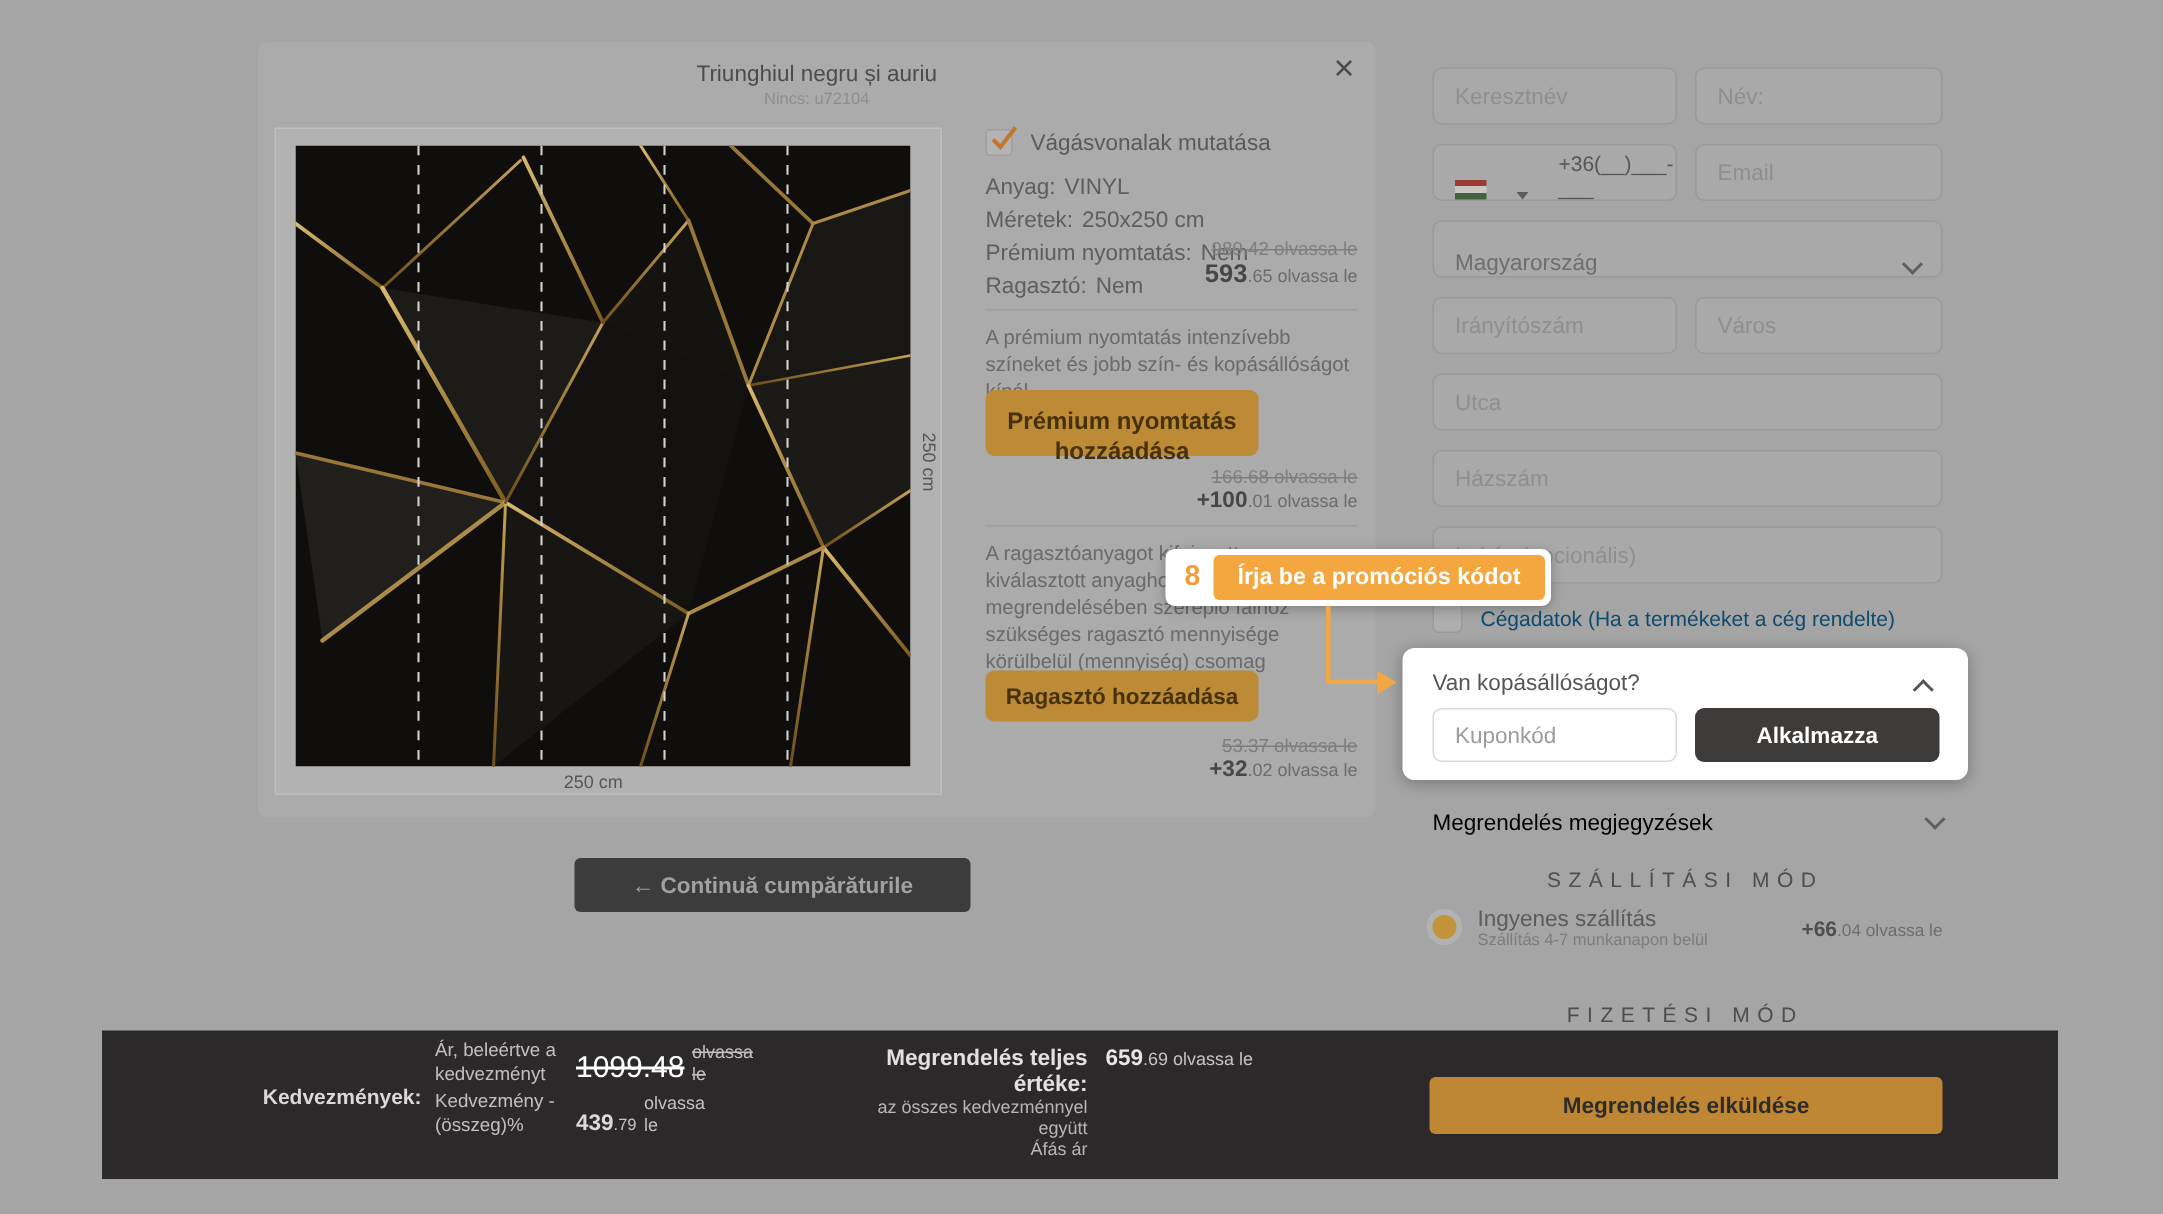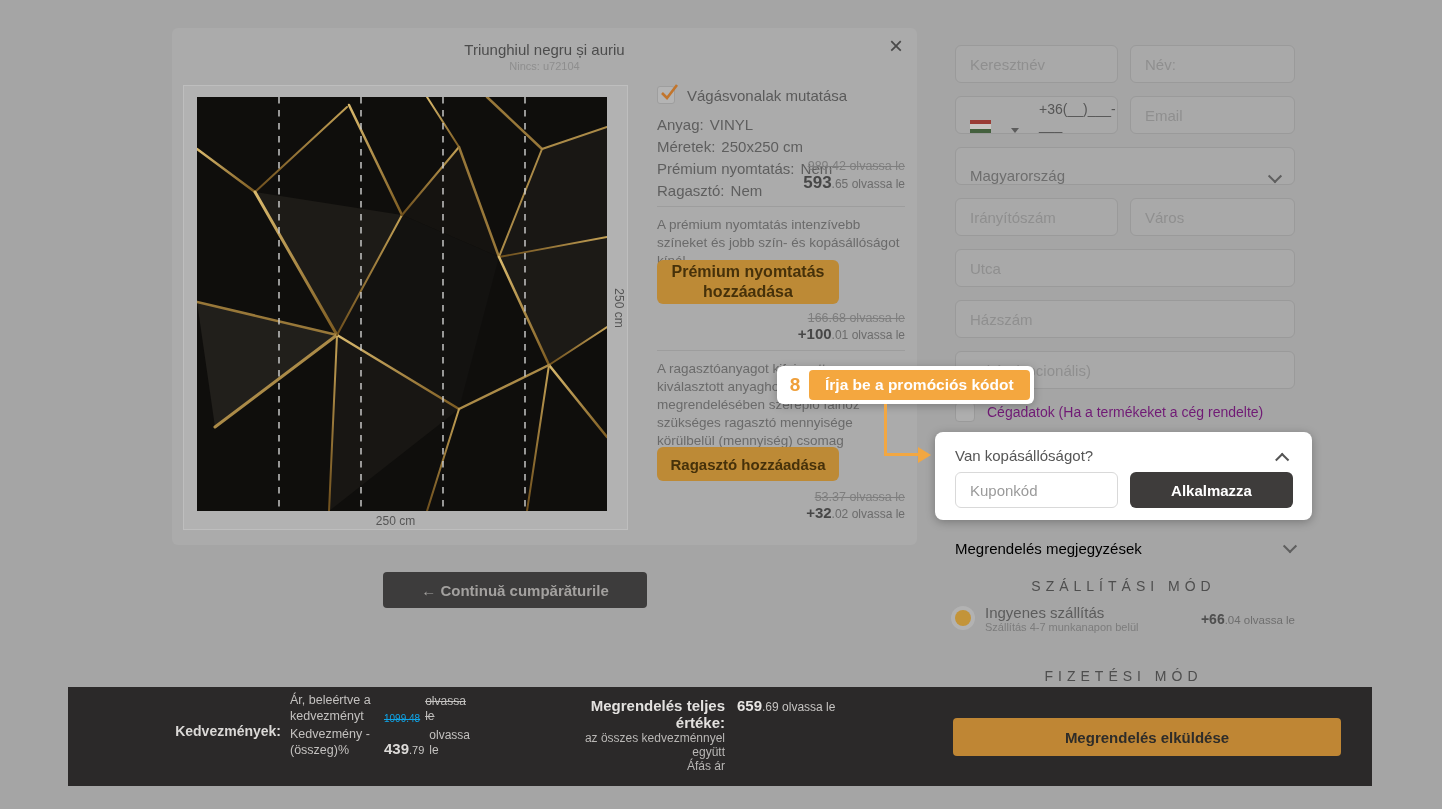--- a/index.html
+++ b/index.html
@@ -41,21 +41,21 @@
   .p-new-main { font-size:17px; font-weight:bold; color:#474747; }
   .p-new-rest { font-size:12px; color:#6c6c6c; }
 
   .divider { position:absolute; left:485px; width:248px; height:1px; background:#9d9d9d; }
 
   .desc { position:absolute; left:485px; width:250px; font-size:13.5px; color:#6a6a6a; line-height:18px; }
 
   .gold-btn { position:absolute; left:485px; width:182px; background:#bd8a36; border:none;
               border-radius:6px; color:#46310a; font-weight:bold; font-family:inherit;
               text-align:center; cursor:pointer; }
-  .gold-btn.two { top:232px; height:44px; font-size:16px; line-height:20px; padding:2px 8px; }
+  .gold-btn.two { top:232px; height:44px; font-size:16px; line-height:20px; padding:12px 8px; }
   .gold-btn.one { top:419px; height:34px; font-size:15px; }
 
   .continue-btn { position:absolute; left:383px; top:572px; width:264px; height:36px;
                   background:#3d3c3c; border:none; border-radius:4px; color:#a3a19f;
                   font-weight:bold; font-size:15px; font-family:inherit; cursor:pointer; }
 
   
   .rcol { position:absolute; left:935px; top:0; width:377px; height:809px; }
   .fld { position:absolute; height:38px; background:#a9a9a9; border:1px solid #9a9a9a;
          border-radius:6px; font-size:15px; color:#8f8f8f; padding:0 14px;
@@ -68,21 +68,21 @@
            border-top:5px solid #5c5c5c; flex:none; }
   .phone-txt { font-size:14px; color:#565656; }
   .sel-txt { font-size:15px; color:#6e6e6e; flex:1; }
   .chev { width:10px; height:10px; border-right:2px solid #5f5f5f; border-bottom:2px solid #5f5f5f; flex:none; }
   .chev.down { transform:rotate(45deg) translate(-2px,-2px); }
   .chev.up { transform:rotate(-135deg) translateY(-4px); }
 
   .cmp-row { position:absolute; left:20px; top:402px; display:flex; align-items:center; gap:12px; }
   .cmp-box { width:20px; height:20px; border:1px solid #9a9a9a; border-radius:4px;
              background:#aeaeae; cursor:pointer; flex:none; }
-  .cmp-label { font-size:14px; color:#701a75; }
+  .cmp-label { font-size:14px; color:#0c4a6e; }
 
   
   .coupon { position:absolute; left:0; top:432px; width:377px; height:88px; background:#ffffff;
             border-radius:8px; box-shadow:0 2px 10px rgba(0,0,0,.28); }
   .coupon-q { position:absolute; left:20px; top:15px; font-size:15px; color:#555; }
   .coupon-chev { position:absolute; right:22px; top:20px; border-color:#555; cursor:pointer; }
   .coupon-input { position:absolute; left:20px; top:40px; width:163px; height:36px;
                   border:1px solid #d9d9d9; border-radius:6px; background:#fff;
                   font-size:15px; color:#555; padding:0 14px; font-family:inherit; outline:none; }
   .coupon-input::placeholder { color:#9b9b9b; opacity:1; }
@@ -119,32 +119,32 @@
 
   
   .footer { position:absolute; left:68px; top:687px; width:1304px; height:99px; background:#2b2929; }
   .disc-label { position:absolute; left:63px; top:36px; width:150px; text-align:right;
                 font-weight:bold; font-size:14px; color:#dbd9d7; }
   .disc-rows { position:absolute; left:222px; top:5px; width:260px; }
   .disc-row { display:flex; align-items:flex-end; gap:6px; margin-bottom:2px; }
   .disc-row .lbl { width:88px; font-size:12.5px; color:#c3c1bf; line-height:16px; }
   .disc-val { display:flex; align-items:flex-end; gap:5px; }
   .strike { text-decoration:line-through; }
-  .num1 { font-size:10px; color:#0ea5e9; }
+  .num1 { font-size:20px; color:#ffffff; }
   .num2 b { font-size:15px; color:#dcdad8; }
   .num2 span.dec { font-size:11px; color:#c6c4c2; }
   .suffix { display:inline-block; width:52px; font-size:12px; color:#c3c1bf; line-height:15px; }
 
   .total-lbls { position:absolute; left:507px; top:10px; width:150px; text-align:right; }
   .total-bold { font-weight:bold; font-size:15px; color:#e3e1df; line-height:17px; }
   .total-sub { font-size:12px; color:#b9b7b5; line-height:14px; }
   .total-val { position:absolute; left:669px; top:10px; font-size:12px; color:#c6c4c2; }
   .total-val b { font-size:15px; color:#e8e6e4; }
 
-  .submit-btn { position:absolute; left:885px; top:31px; width:388px; height:38px;
+  .submit-btn { position:absolute; left:885px; top:31px; width:342px; height:38px;
                 background:#bf8634; border:none; border-radius:4px; color:#2e2c29;
                 font-weight:bold; font-size:15px; font-family:inherit; cursor:pointer; }
 </style>
 </head>
 <body>
 
 <div class="modal">
   <div class="modal-title">Triunghiul negru și auriu</div>
   <div class="modal-subtitle">Nincs: u72104</div>
   <div class="close-x">×</div>

